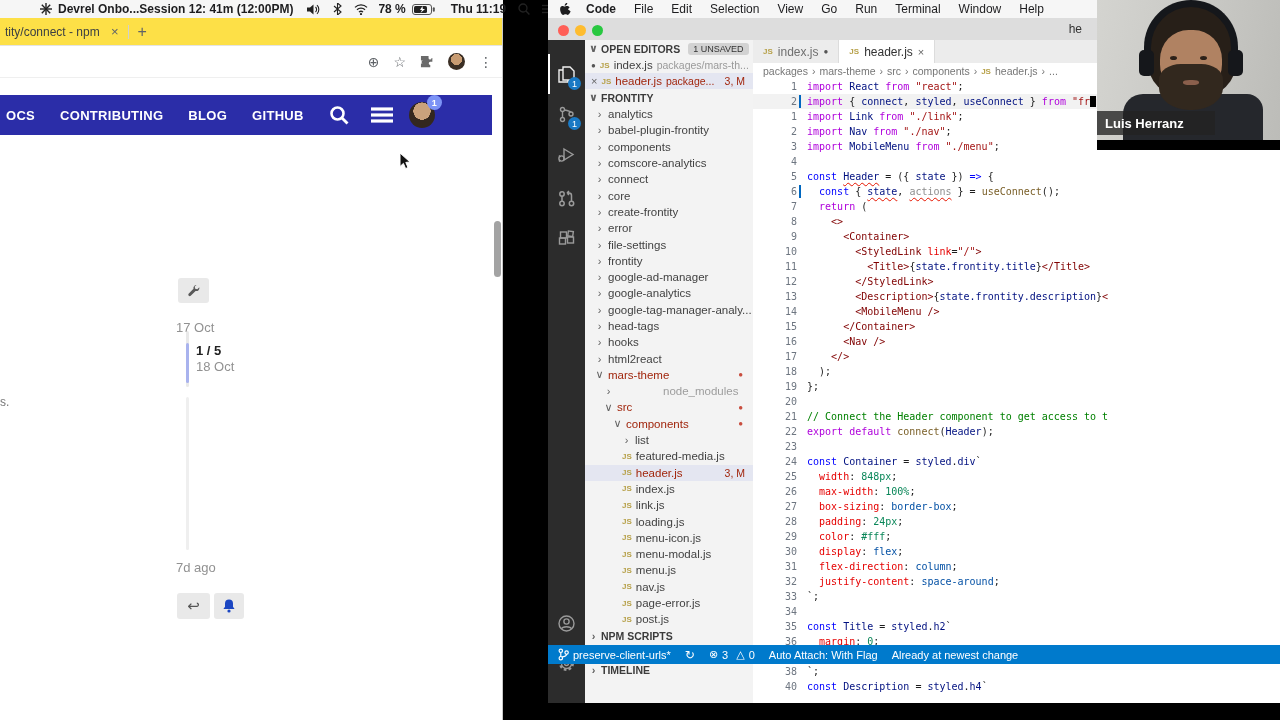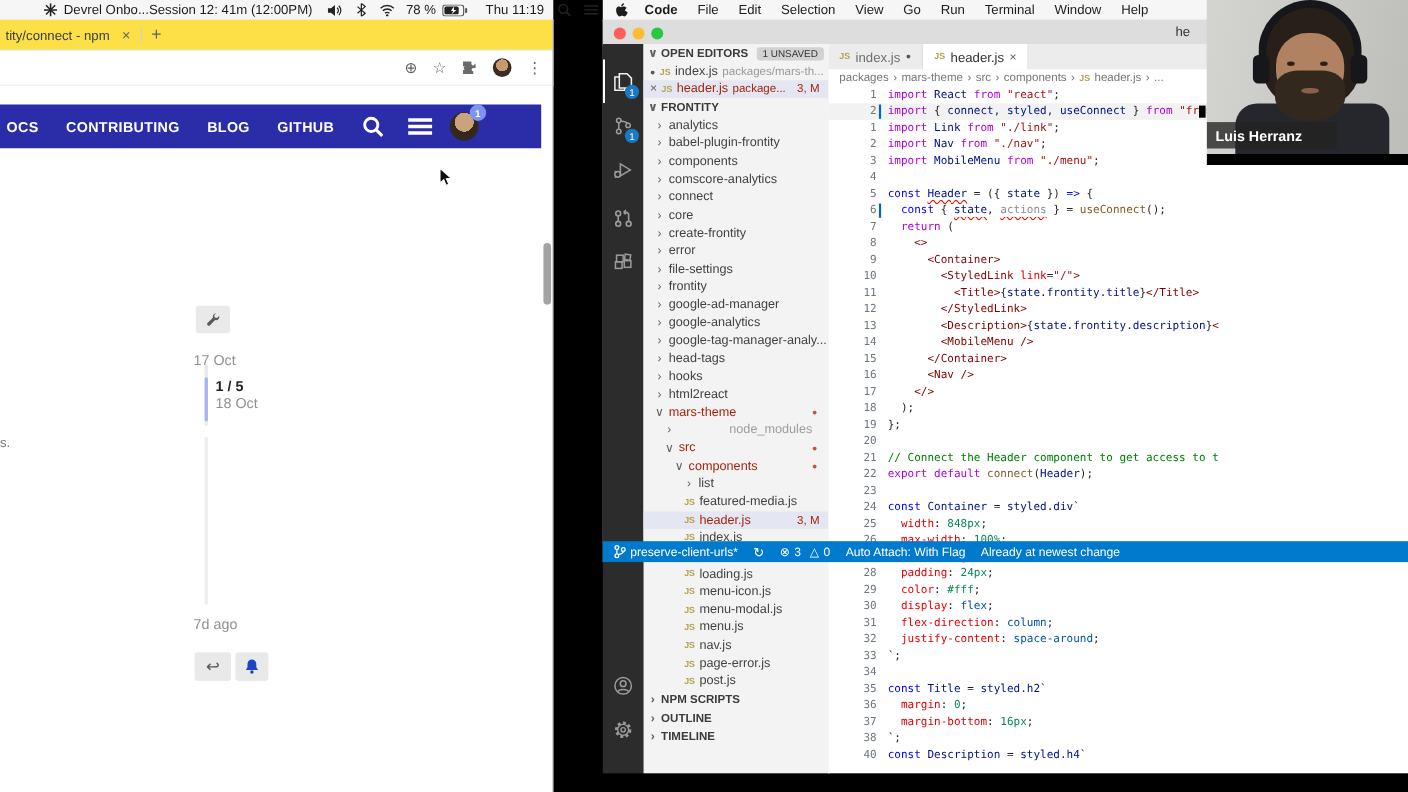--- a/index.html
+++ b/index.html
@@ -3,21 +3,21 @@
 <meta charset="utf-8">
 <style>
   html,body{margin:0;padding:0;background:#000;}
   #screen{position:relative;width:1280px;height:720px;overflow:hidden;background:#000;
     font-family:"Liberation Sans","DejaVu Sans",sans-serif;-webkit-font-smoothing:antialiased;}
   .abs{position:absolute;}
 
   
   .menubar{height:18px;background:#f6f6f6;border-bottom:1px solid #d2d2d2;display:flex;align-items:center;
     font-size:12px;color:#1d1d1f;white-space:nowrap;}
-  .mb-left{left:0;top:0;width:503px;}
+  .mb-left{left:0;top:0;width:503px;font-weight:bold;}
   .mb-right{left:548px;top:0;width:732px;}
   .mb-item{margin:0 9px;}
   .mb-item.bold{font-weight:bold;}
   .mb-ico{display:inline-flex;align-items:center;margin:0 6px;}
 
   
   .browser{left:0;top:18px;width:503px;height:702px;background:#fff;}
   .tabbar{height:27px;background:#fde047;border-bottom:1px solid #e4e4e4;display:flex;align-items:center;
     font-size:12px;color:#3c4043;}
   .tab-title{margin-left:5px;width:100px;overflow:hidden;white-space:nowrap;}
@@ -38,21 +38,21 @@
   .wrench-btn{position:absolute;left:178px;top:143px;width:31px;height:25px;background:#e9e9e9;border-radius:3px;
     display:flex;align-items:center;justify-content:center;}
   .tl-line{position:absolute;width:3px;border-radius:2px;background:#e9e9e9;}
   .tl-seg{position:absolute;width:3px;border-radius:2px;background:#a9b3ee;}
   .gbtn{position:absolute;width:33px;height:26px;background:#e9e9e9;border-radius:3px;
     display:flex;align-items:center;justify-content:center;}
   .br-scroll{position:absolute;left:494px;top:203px;width:7px;height:56px;background:#a3a3a3;border-radius:4px;}
   .br-edge{position:absolute;left:502px;top:18px;width:1px;height:702px;background:#c9c9c9;}
 
   
-  .vscode{left:548px;top:18px;width:732px;height:493px;background:#fff;}
+  .vscode{left:548px;top:18px;width:732px;height:646px;background:#fff;}
   .vs-title{position:absolute;left:0;top:0;width:732px;height:22px;background:#dddddd;border-bottom:1px solid #c8c8c8;}
   .light{position:absolute;top:7px;width:11px;height:11px;border-radius:50%;}
   .vs-title-frag{position:absolute;right:198px;top:4px;font-size:12px;color:#333;}
   .activitybar{position:absolute;left:0;top:22px;width:37px;height:663px;background:#2c2c2c;}
   .act-ico{position:relative;width:37px;height:40px;display:flex;align-items:center;justify-content:center;color:#9a9a9a;}
   .act-ico.active{color:#f0f0f0;box-shadow:inset 2px 0 0 #fff;}
   .act-badge{position:absolute;right:4px;bottom:4px;min-width:13px;height:13px;border-radius:8px;background:#1a79c4;
     color:#fff;font-size:9px;display:flex;align-items:center;justify-content:center;}
   .act-bottom{position:absolute;left:0;bottom:20px;width:37px;}
   .sidebar{position:absolute;left:37px;top:22px;width:168px;height:663px;background:#f3f3f3;border-right:1px solid #e0e0e0;

